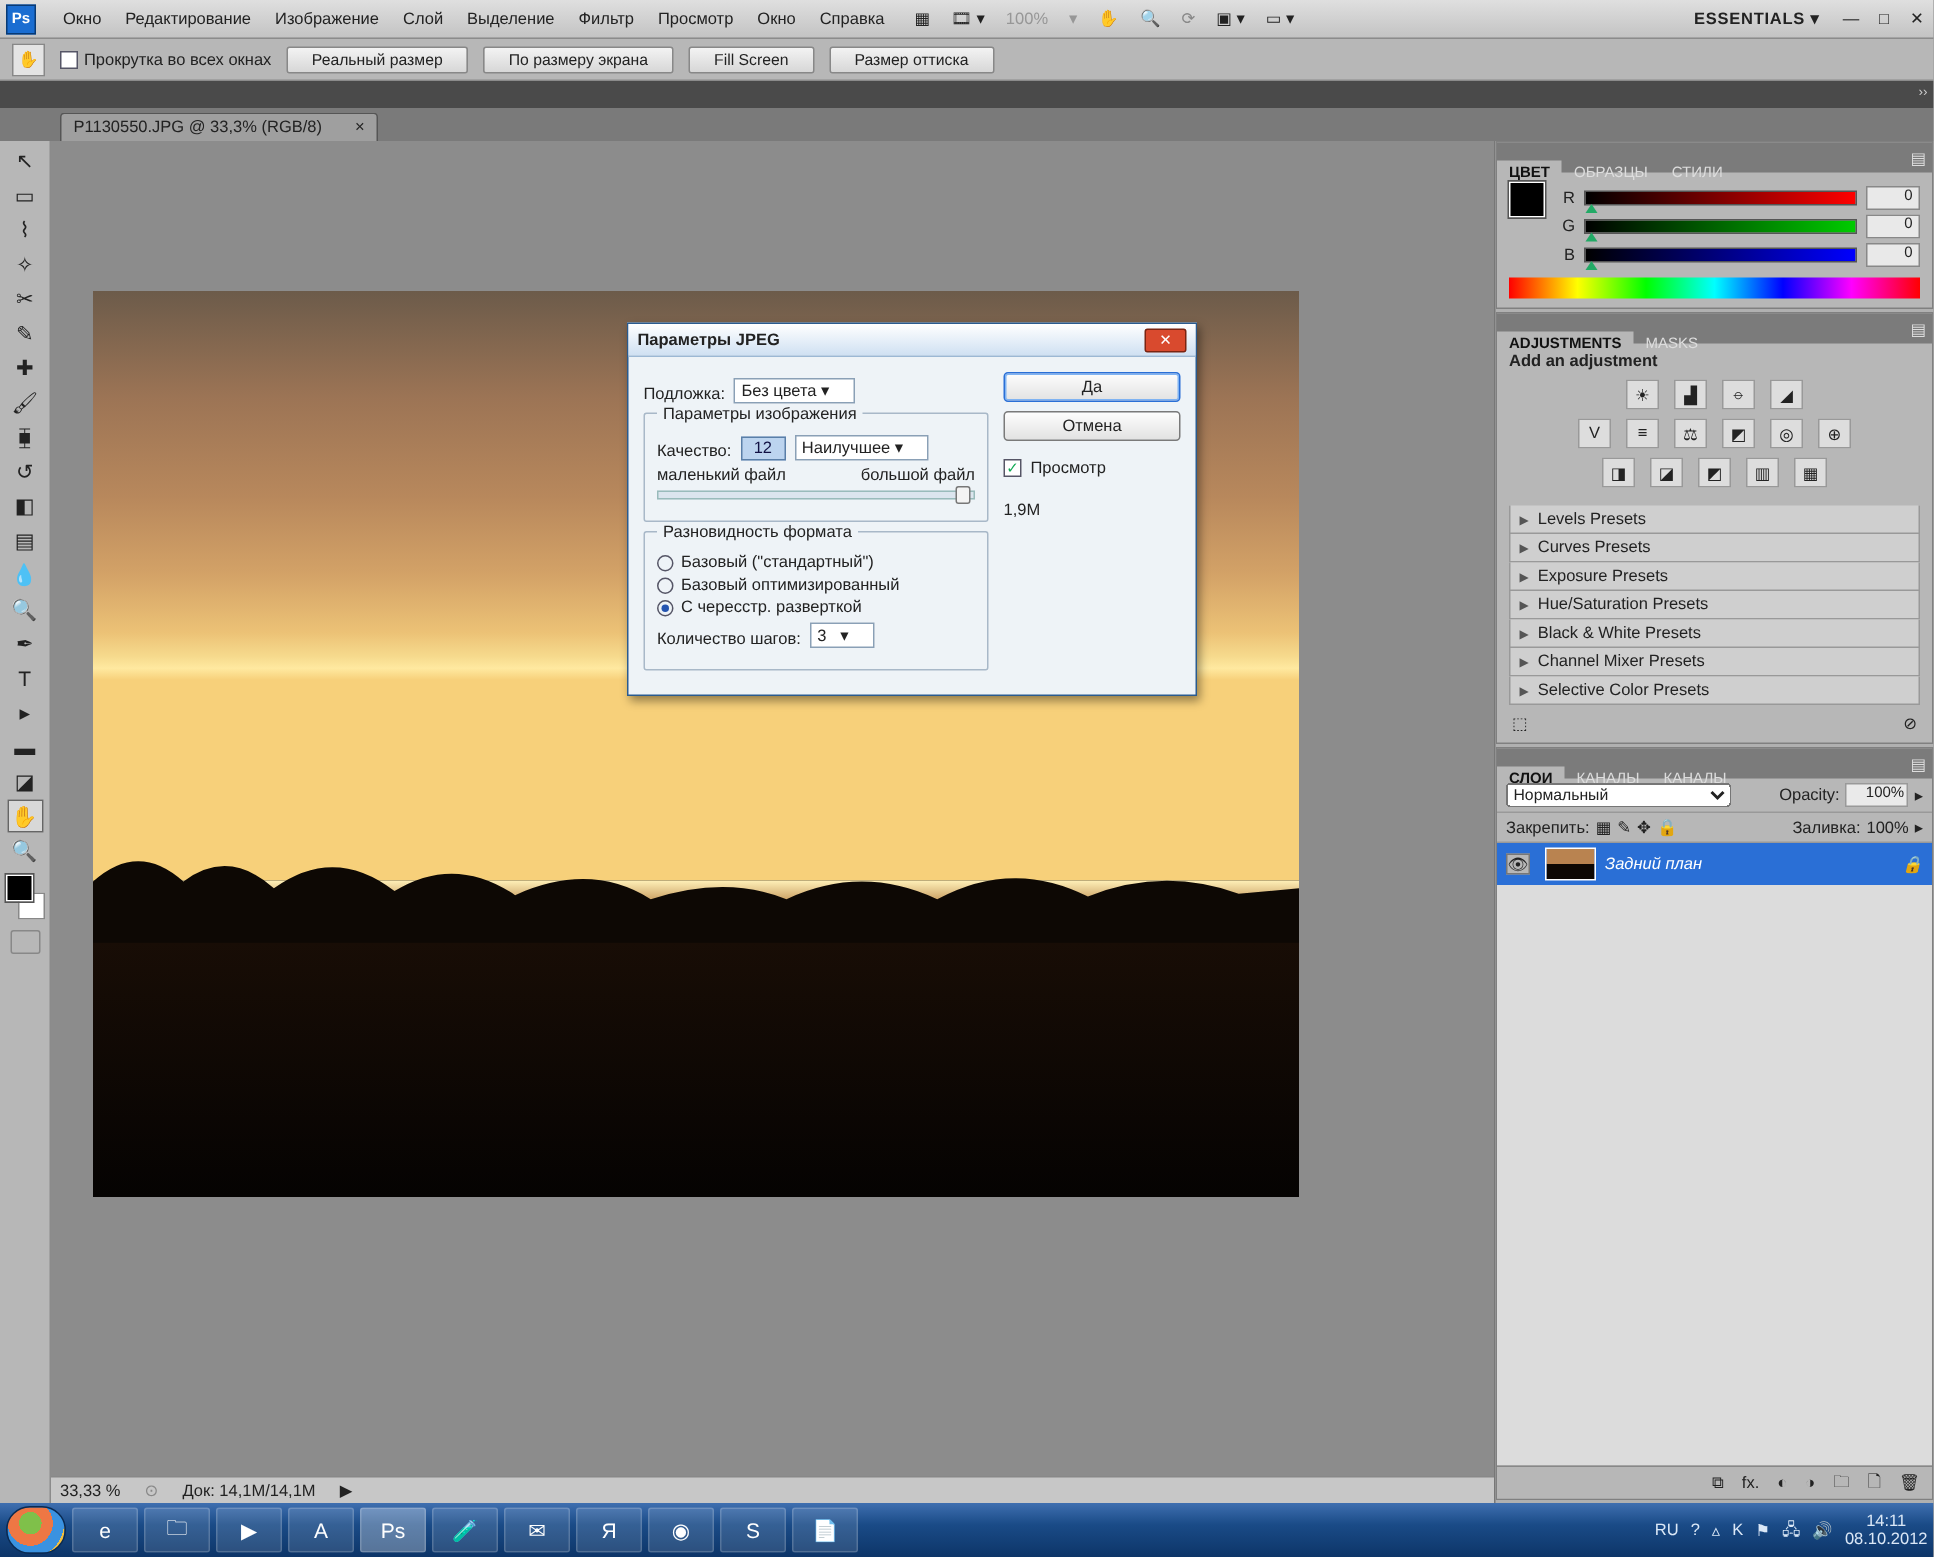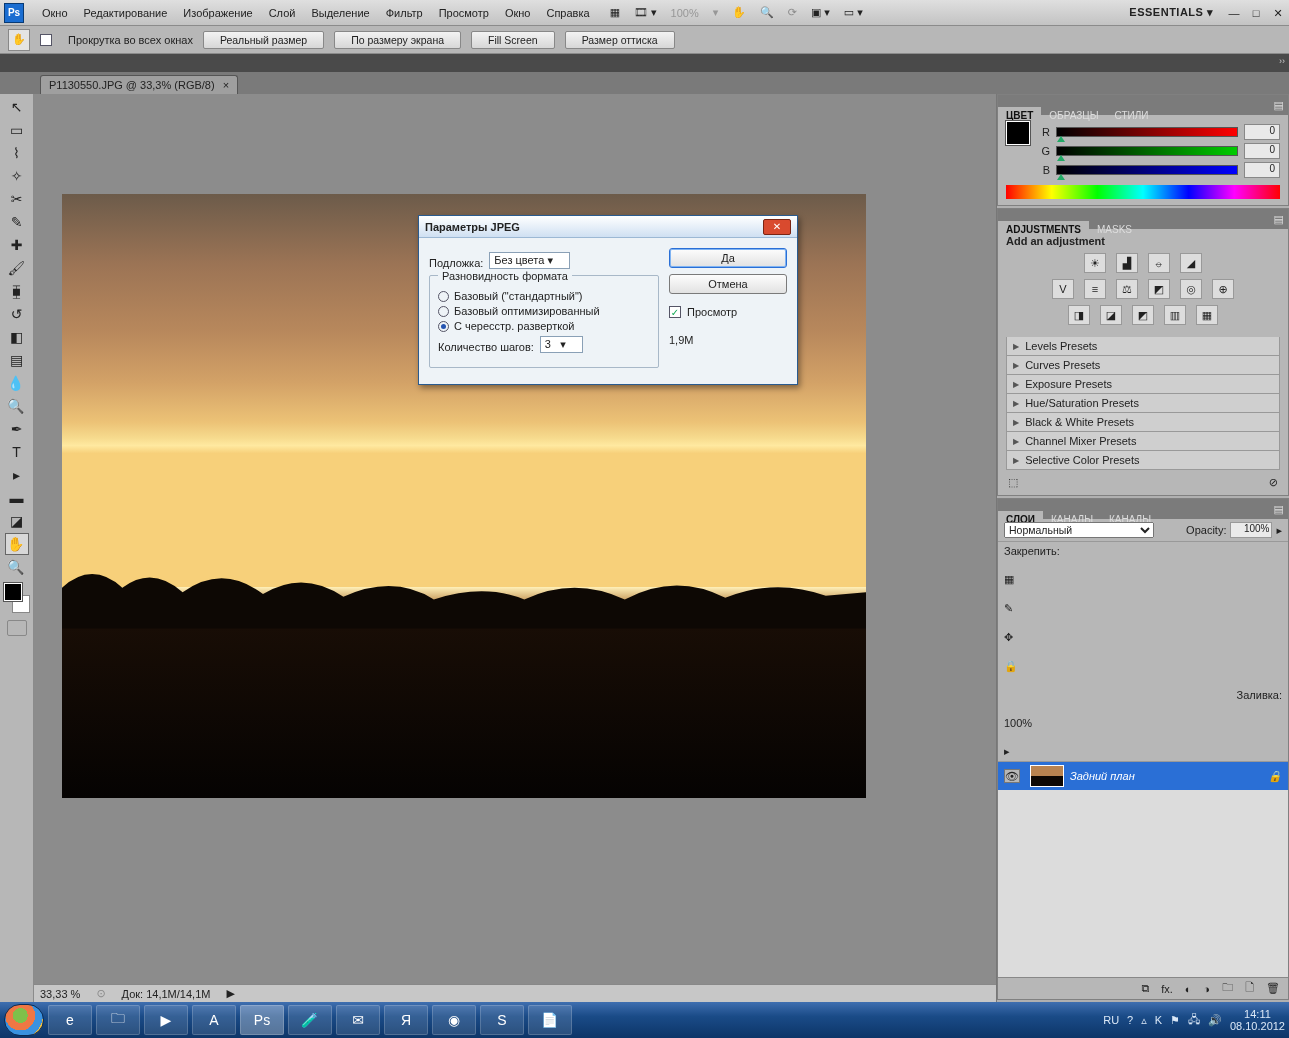--- a/index.html
+++ b/index.html
@@ -10,28 +10,28 @@
 .ps-logo{width:20px;height:20px;background:#1a6dd1;color:#fff;font-weight:bold;font-size:10px;display:flex;align-items:center;justify-content:center;margin-right:10px;border:1px solid #083a74;}
 .menu-item{padding:0 8px;cursor:default;}
 .menu-icons{display:flex;gap:14px;margin-left:12px;align-items:center;color:#555;}
 .menu-right{margin-left:auto;display:flex;align-items:center;gap:8px;}
 .essentials{font-weight:bold;letter-spacing:0.5px;padding:0 6px;}
 .win-btn{width:14px;height:14px;display:inline-block;text-align:center;line-height:14px;}
 
 
 .optionsbar{height:28px;background:#b7b7b7;display:flex;align-items:center;padding:0 8px;gap:10px;border-bottom:1px solid #8b8b8b;}
 .tool-icon{width:22px;height:22px;background:#e4e4e4;border:1px solid #888;display:flex;align-items:center;justify-content:center;}
-.chk{display:flex;align-items:center;gap:16px;}
+.chk{display:flex;align-items:center;gap:4px;}
 .opt-btn{background:linear-gradient(#f3f3f3,#d7d7d7);border:1px solid #888;padding:2px 16px;border-radius:2px;font-size:10.5px;}
 
 
 .tabstrip{height:18px;background:#4a4a4a;position:relative;}
 .tabstrip .chev{position:absolute;right:4px;top:2px;color:#ccc;font-size:9px;}
 .doctab-row{height:22px;background:#7a7a7a;display:flex;align-items:flex-end;padding-left:40px;}
-.doctab{background:#9f9f9f;border:1px solid #555;border-bottom:none;padding:3px 8px;display:flex;align-items:center;gap:8px;font-size:10.5px;color:#222;border-radius:3px 3px 0 0;}
+.doctab{background:#9f9f9f;border:1px solid #555;border-bottom:none;padding:3px 8px;display:flex;align-items:center;gap:22px;font-size:10.5px;color:#222;border-radius:3px 3px 0 0;}
 .doctab .x{font-size:11px;}
 
 
 .workspace{position:absolute;top:94px;left:0;right:0;bottom:36px;display:flex;}
 .toolbox{width:34px;background:#b7b7b7;border-right:1px solid #8b8b8b;display:flex;flex-direction:column;align-items:center;padding-top:2px;gap:1px;}
 .toolbtn{width:24px;height:22px;display:flex;align-items:center;justify-content:center;color:#222;font-size:14px;}
 .toolbtn.sel{background:#d8d8d8;border:1px solid #666;}
 .swatches{width:26px;height:30px;position:relative;margin-top:4px;}
 .sw-fg{width:18px;height:18px;background:#000;border:1px solid #fff;outline:1px solid #555;position:absolute;top:0;left:0;}
 .sw-bg{width:18px;height:18px;background:#fff;border:1px solid #888;position:absolute;bottom:0;right:0;}
@@ -74,21 +74,21 @@
 .adj-iconrow{display:flex;justify-content:center;gap:10px;margin:6px 0;}
 .adj-ic{width:22px;height:20px;border:1px solid #999;background:#ddd;display:flex;align-items:center;justify-content:center;font-size:11px;}
 .preset{display:flex;align-items:center;gap:6px;padding:3px 6px;border:1px solid #999;border-top:none;background:#cfcfcf;}
 .preset:first-of-type{border-top:1px solid #999;}
 .preset .arrow{font-size:8px;color:#555;}
 
 
 .layerctl{display:flex;align-items:center;gap:4px;padding:3px 6px;border-bottom:1px solid #999;color:#7a7a7a;}
 .layerctl select{font-size:10.5px;flex:0 0 auto;width:150px;}
 .layerctl .field{width:42px;height:16px;border:1px solid #999;text-align:right;padding:0 2px;font-size:10px;background:#eaeaea;}
-.locks{display:flex;align-items:flex-start;gap:16px;padding:3px 6px;border-bottom:1px solid #999;color:#7a7a7a;font-size:10px;flex-direction:column;}
+.locks{display:flex;align-items:flex-end;gap:4px;padding:3px 6px;border-bottom:1px solid #999;color:#7a7a7a;font-size:10px;}
 .layeritem{display:flex;align-items:center;gap:6px;background:#2a6fd6;color:#fff;padding:3px 6px;font-style:italic;}
 .layeritem .eye{width:16px;height:14px;background:#b7b7b7;display:flex;align-items:center;justify-content:center;color:#222;font-style:normal;margin-right:4px;border:1px solid #777;}
 .layeritem .thumb{width:34px;height:22px;background:linear-gradient(#b98350 50%,#0e0804 50%);border:1px solid #fff;}
 .layeritem .lock{margin-left:auto;color:#fff;}
 .layerblank{flex:1;background:#dcdcdc;}
 .layerfoot{height:22px;background:#b7b7b7;border-top:1px solid #888;display:flex;align-items:center;justify-content:flex-end;gap:12px;padding:0 8px;color:#555;}
 
 
 .dialog{position:absolute;top:215px;left:418px;width:380px;background:#eef3f7;border:1px solid #2a5b8f;box-shadow:2px 3px 6px rgba(0,0,0,0.4);}
 .dlg-title{height:22px;background:linear-gradient(#fff,#cfe0f2);display:flex;align-items:center;padding:0 6px;border-bottom:1px solid #9cb8d4;}
@@ -376,20 +376,35 @@
     <span class="txt">Параметры JPEG</span>
     <div class="dlg-close">✕</div>
   </div>
   <div class="dlg-body">
     <div class="dlg-left">
       <div class="dlg-row">
         <span>Подложка:</span>
         <span class="dlg-select"><span>Без цвета</span> ▾</span>
       </div>
       <div class="fieldset">
+        <span class="legend">Параметры изображения</span>
+        <div class="dlg-row" style="margin-top:-6px">
+          <span>Качество:</span>
+          <span class="dlg-num" style="background:#bcd4ef">12</span>
+          <span class="dlg-select"><span>Наилучшее</span> ▾</span>
+        </div>
+        <div style="display:flex;justify-content:space-between;font-size:9.5px;margin-top:2px">
+          <span>маленький файл</span>
+          <span>большой файл</span>
+        </div>
+        <div class="sliderbar">
+            <div class="handle"></div>
+          </div>
+      </div>
+      <div class="fieldset">
         <span class="legend">Разновидность формата</span>
         <div class="radio" style="margin-top:-6px">
             <span class="dot"></span>
             <span>Базовый ("стандартный")</span>
           </div>
         <div class="radio">
             <span class="dot"></span>
             <span>Базовый оптимизированный</span>
           </div>
         <div class="radio">

